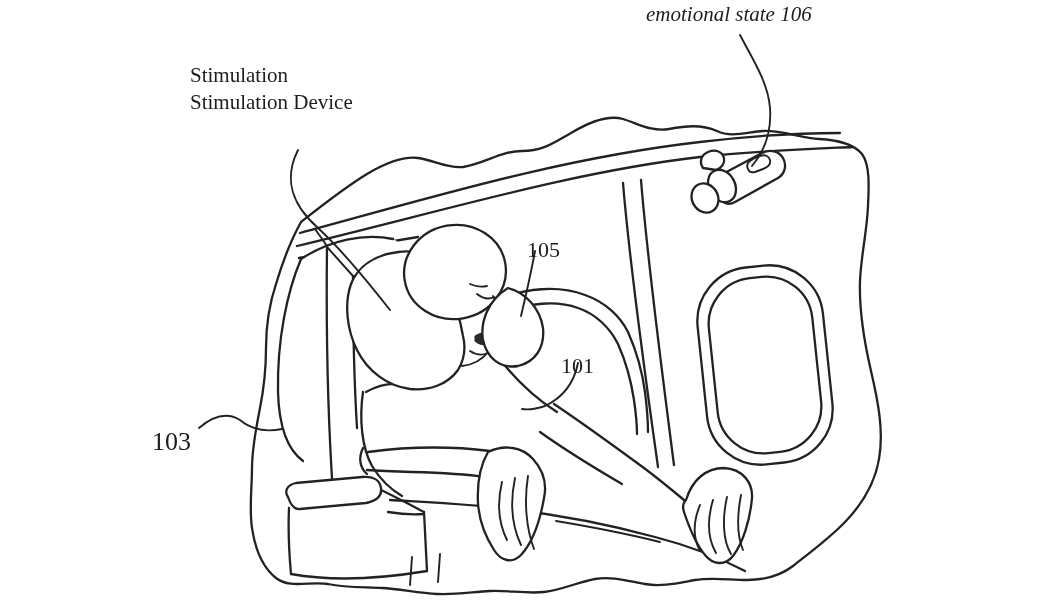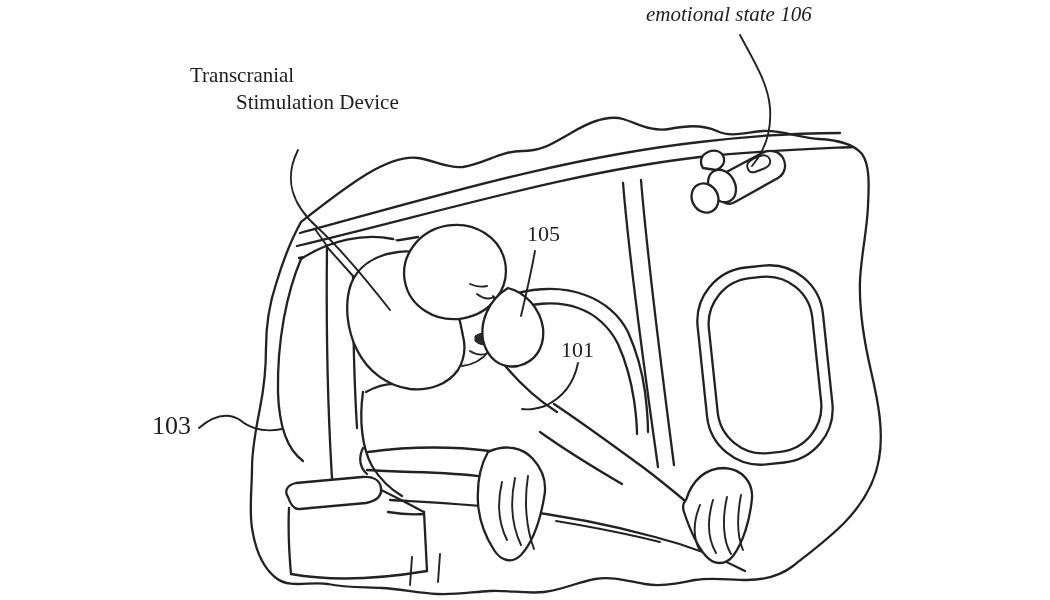--- a/index.html
+++ b/index.html
@@ -5,21 +5,21 @@
   html,body{margin:0;padding:0;background:#ffffff;}
   #stage{position:relative;width:1050px;height:600px;background:#ffffff;overflow:hidden;
          font-family:"Liberation Serif","DejaVu Serif",serif;}
   #fig{position:absolute;left:0;top:0;}
   .ln{fill:none;stroke:#222222;stroke-width:2.3;stroke-linecap:round;stroke-linejoin:round;}
   .thin{stroke-width:1.9;}
   .fl{fill:#ffffff;stroke:#222222;stroke-width:2.3;stroke-linecap:round;stroke-linejoin:round;}
   .wh{fill:#ffffff;stroke:none;}
   .dk{fill:#2a2a2a;stroke:#222222;stroke-width:1;}
   .callout{position:absolute;color:#1d1d1d;font-size:21px;line-height:27px;white-space:nowrap;}
-  .refnum{position:absolute;color:#1d1d1d;font-size:22px;}
+  .refnum{position:absolute;color:#1d1d1d;font-size:22px;margin-top:16px;}
 </style>
 </head>
 <body>
 
 <div id="stage">
 
   <svg id="fig" width="1050" height="600" viewBox="0 0 1050 600">
 
     <g>
       <path class="ln" d="M 300,233 C 430,198 560,158 700,142 C 750,136 800,133 840,133"></path>
@@ -152,22 +152,22 @@
     <g>
       <path class="ln thin" d="M 298,150 C 283,180 292,205 318,228 C 342,250 368,282 390,310"></path>
       <path class="ln thin" d="M 740,35 C 752,58 768,82 770,108 C 772,136 762,154 752,166"></path>
       <path class="ln thin" d="M 535,251 C 531,273 526,295 521,316"></path>
       <path class="ln thin" d="M 578,363 C 574,383 562,398 545,406 C 536,409 528,410 522,409"></path>
       <path class="ln thin" d="M 199,428 C 213,416 227,412 240,420 C 252,430 267,432 282,429"></path>
     </g>
   </svg>
 
   <div class="callout" style="left:190px;top:62px;">
-    <span style="display:block;">Transcranial</span>
-    <span style="display:block;margin-left:46px;">Stimulation Device</span>
+    <span style="display:block;">Stimulation</span>
+    <span style="display:block;">Stimulation Device</span>
   </div>
 
   <div class="callout" style="left:646px;top:1px;font-style:italic;">emotional state 106</div>
 
   <div class="refnum" style="left:527px;top:221px;">105</div>
 
   <div class="refnum" style="left:561px;top:337px;">101</div>
 
   <div class="refnum" style="left:152px;top:411px;font-size:26px;">103</div>
 

